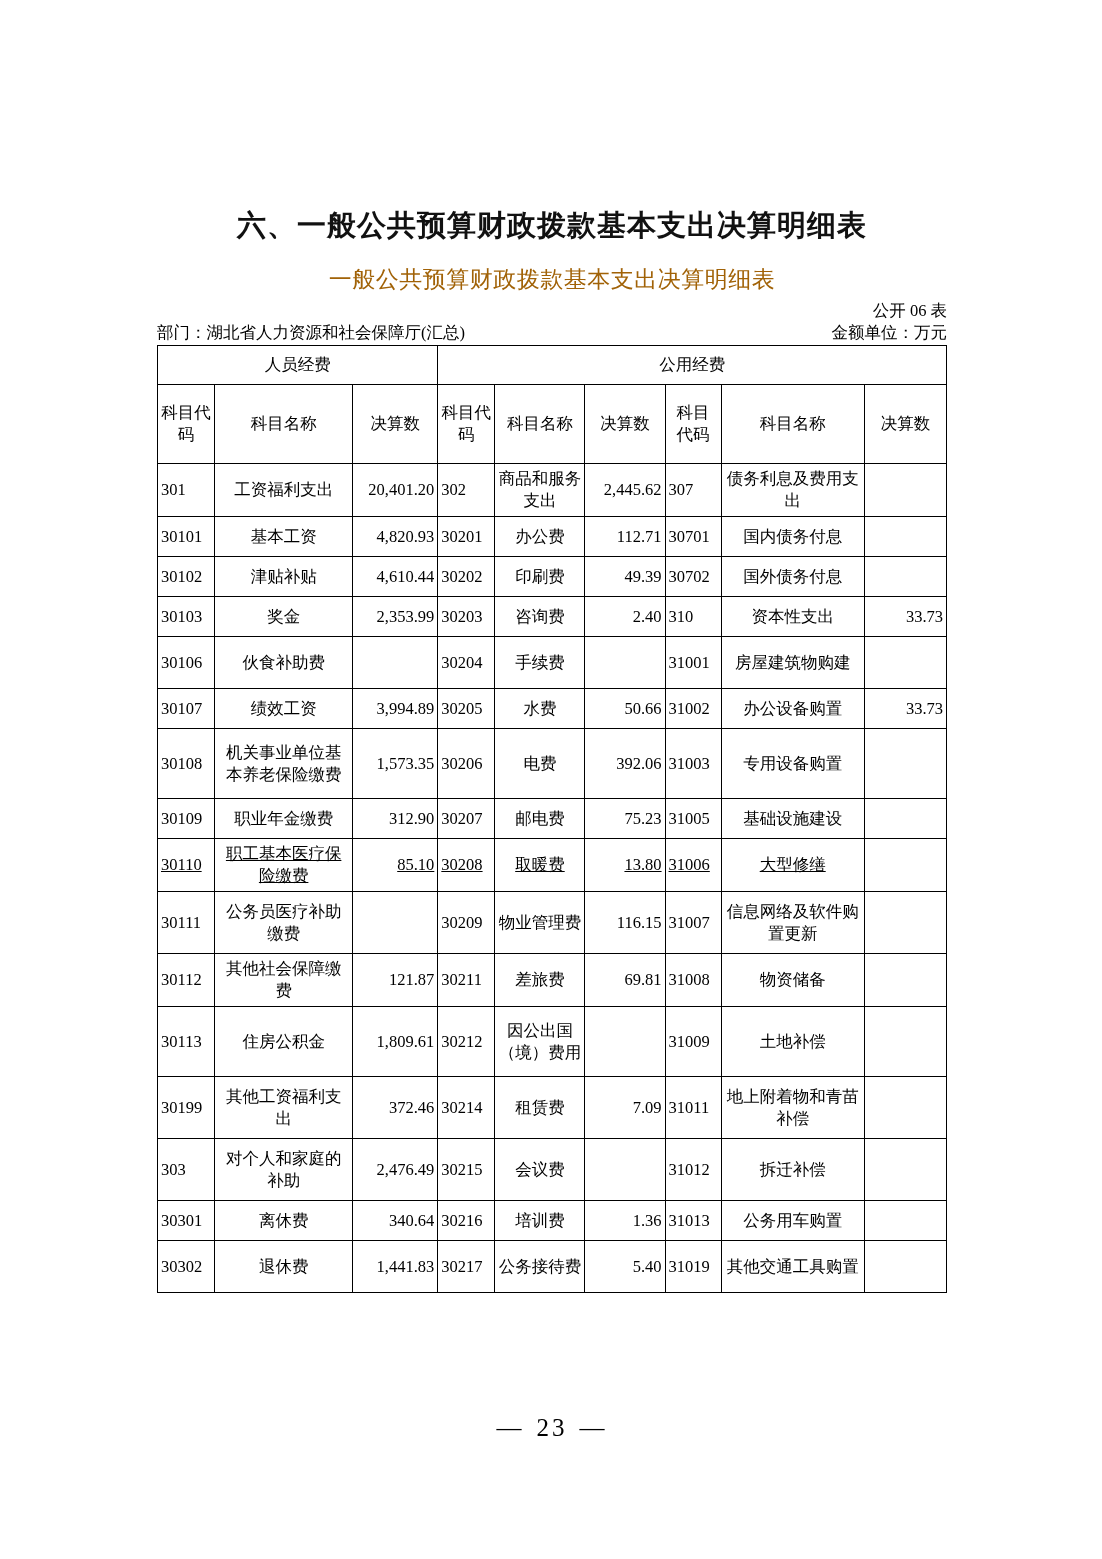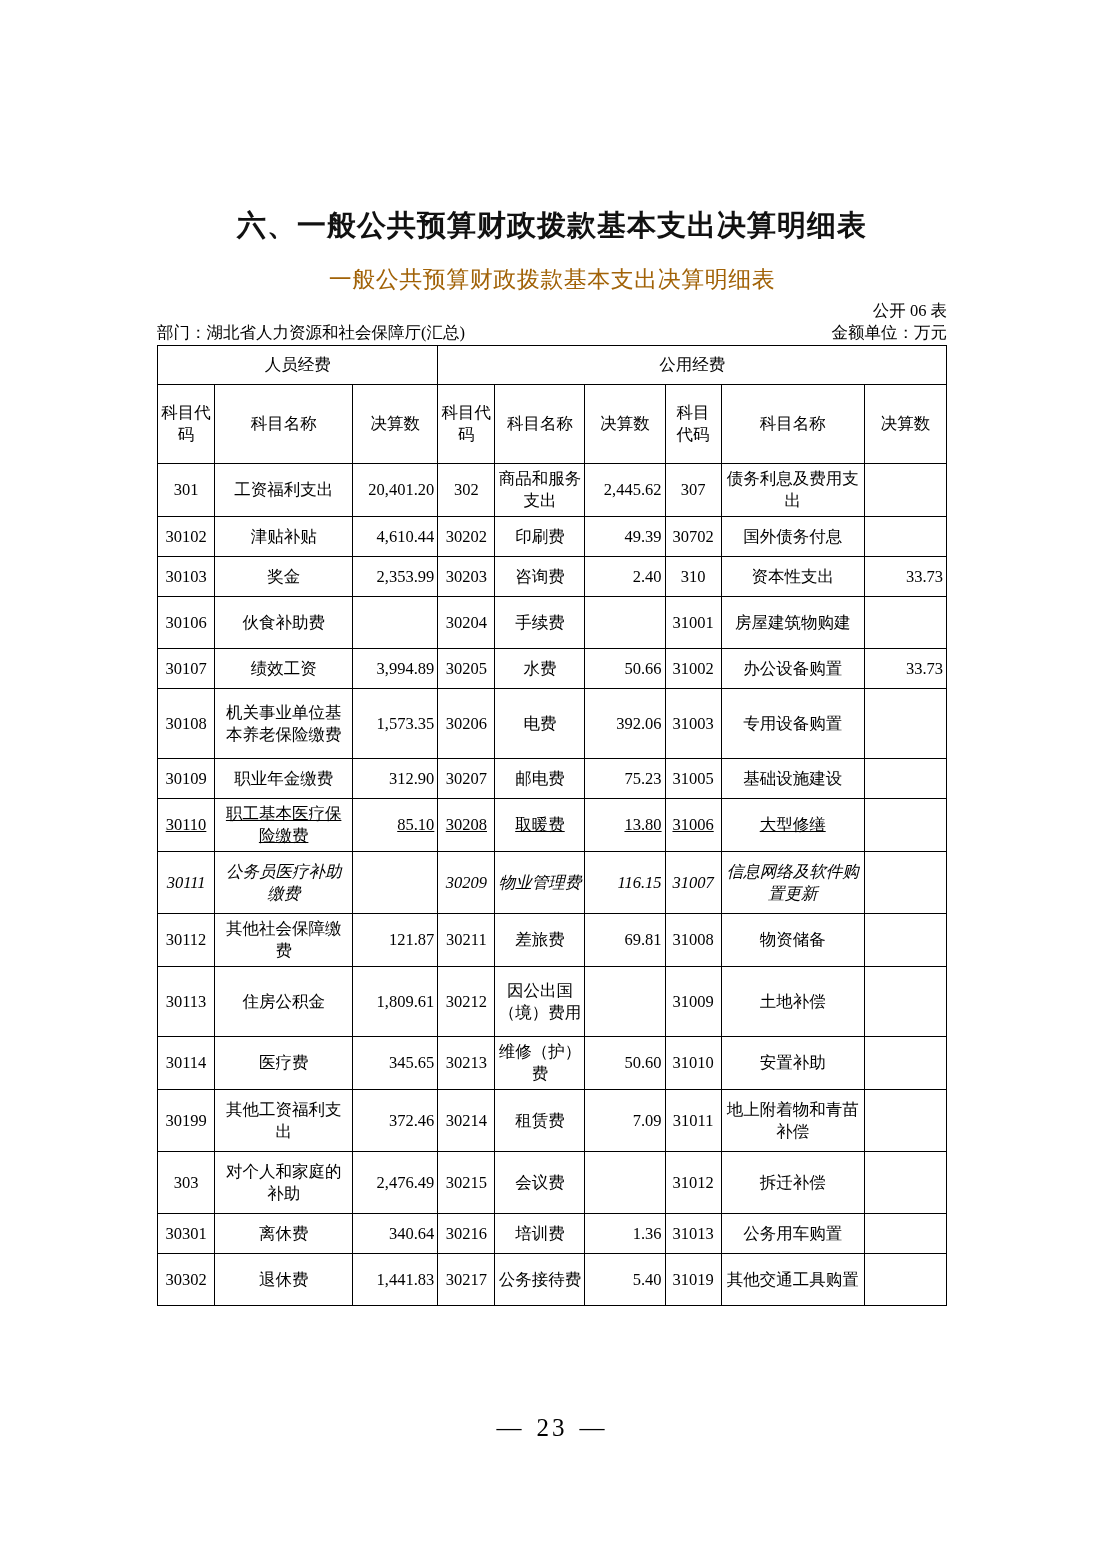--- a/index.html
+++ b/index.html
@@ -64,21 +64,21 @@
     font-weight:normal;
     font-size:16.5px;
     line-height:22px;
     padding:4px 3px;
     vertical-align:middle;
     font-family:"Liberation Serif","DejaVu Serif",serif;
     overflow:hidden;
   }
   .grp{ text-align:center; height:30px; padding:2px 3px; }
   .hdr{ text-align:center; height:70px; }
-  .c-code{ text-align:center;  padding-left:4px; }
+  .c-code{ text-align:left;  padding-left:4px; }
   .c-name{ text-align:center; }
   .c-num{  text-align:right; padding-right:2px; white-space:nowrap; }
   .pagenum{
     position:absolute;
     left:0; right:0;
     top:1414px;
     text-align:center;
     font-size:25px;
     letter-spacing:3px;
   }
@@ -136,20 +136,31 @@
           <td class="c-name">工资福利支出</td>
           <td class="c-num">20,401.20</td>
           <td class="c-code">302</td>
           <td class="c-name">商品和服务支出</td>
           <td class="c-num">2,445.62</td>
           <td class="c-code">307</td>
           <td class="c-name">债务利息及费用支出</td>
           <td class="c-num"></td>
         </tr>
         <tr style="height: 40px;">
+          <td class="c-code">30101</td>
+          <td class="c-name">基本工资</td>
+          <td class="c-num">4,820.93</td>
+          <td class="c-code">30201</td>
+          <td class="c-name">办公费</td>
+          <td class="c-num">112.71</td>
+          <td class="c-code">30701</td>
+          <td class="c-name">国内债务付息</td>
+          <td class="c-num"></td>
+        </tr>
+        <tr style="height: 40px;">
           <td class="c-code">30102</td>
           <td class="c-name">津贴补贴</td>
           <td class="c-num">4,610.44</td>
           <td class="c-code">30202</td>
           <td class="c-name">印刷费</td>
           <td class="c-num">49.39</td>
           <td class="c-code">30702</td>
           <td class="c-name">国外债务付息</td>
           <td class="c-num"></td>
         </tr>
@@ -212,21 +223,21 @@
           <td class="c-code">30110</td>
           <td class="c-name">职工基本医疗保险缴费</td>
           <td class="c-num">85.10</td>
           <td class="c-code">30208</td>
           <td class="c-name">取暖费</td>
           <td class="c-num">13.80</td>
           <td class="c-code">31006</td>
           <td class="c-name">大型修缮</td>
           <td class="c-num"></td>
         </tr>
-        <tr style="height: 62px; font-style: italic;">
+        <tr style="height: 62px;">
           <td class="c-code">30111</td>
           <td class="c-name">公务员医疗补助缴费</td>
           <td class="c-num"></td>
           <td class="c-code">30209</td>
           <td class="c-name">物业管理费</td>
           <td class="c-num">116.15</td>
           <td class="c-code">31007</td>
           <td class="c-name">信息网络及软件购置更新</td>
           <td class="c-num"></td>
         </tr>
@@ -245,31 +256,20 @@
           <td class="c-code">30113</td>
           <td class="c-name">住房公积金</td>
           <td class="c-num">1,809.61</td>
           <td class="c-code">30212</td>
           <td class="c-name">因公出国（境）费用</td>
           <td class="c-num"></td>
           <td class="c-code">31009</td>
           <td class="c-name">土地补偿</td>
           <td class="c-num"></td>
         </tr>
-        <tr style="height: 52px;">
-          <td class="c-code">30114</td>
-          <td class="c-name">医疗费</td>
-          <td class="c-num">345.65</td>
-          <td class="c-code">30213</td>
-          <td class="c-name">维修（护）费</td>
-          <td class="c-num">50.60</td>
-          <td class="c-code">31010</td>
-          <td class="c-name">安置补助</td>
-          <td class="c-num"></td>
-        </tr>
         <tr style="height: 62px;">
           <td class="c-code">30199</td>
           <td class="c-name">其他工资福利支出</td>
           <td class="c-num">372.46</td>
           <td class="c-code">30214</td>
           <td class="c-name">租赁费</td>
           <td class="c-num">7.09</td>
           <td class="c-code">31011</td>
           <td class="c-name">地上附着物和青苗补偿</td>
           <td class="c-num"></td>

